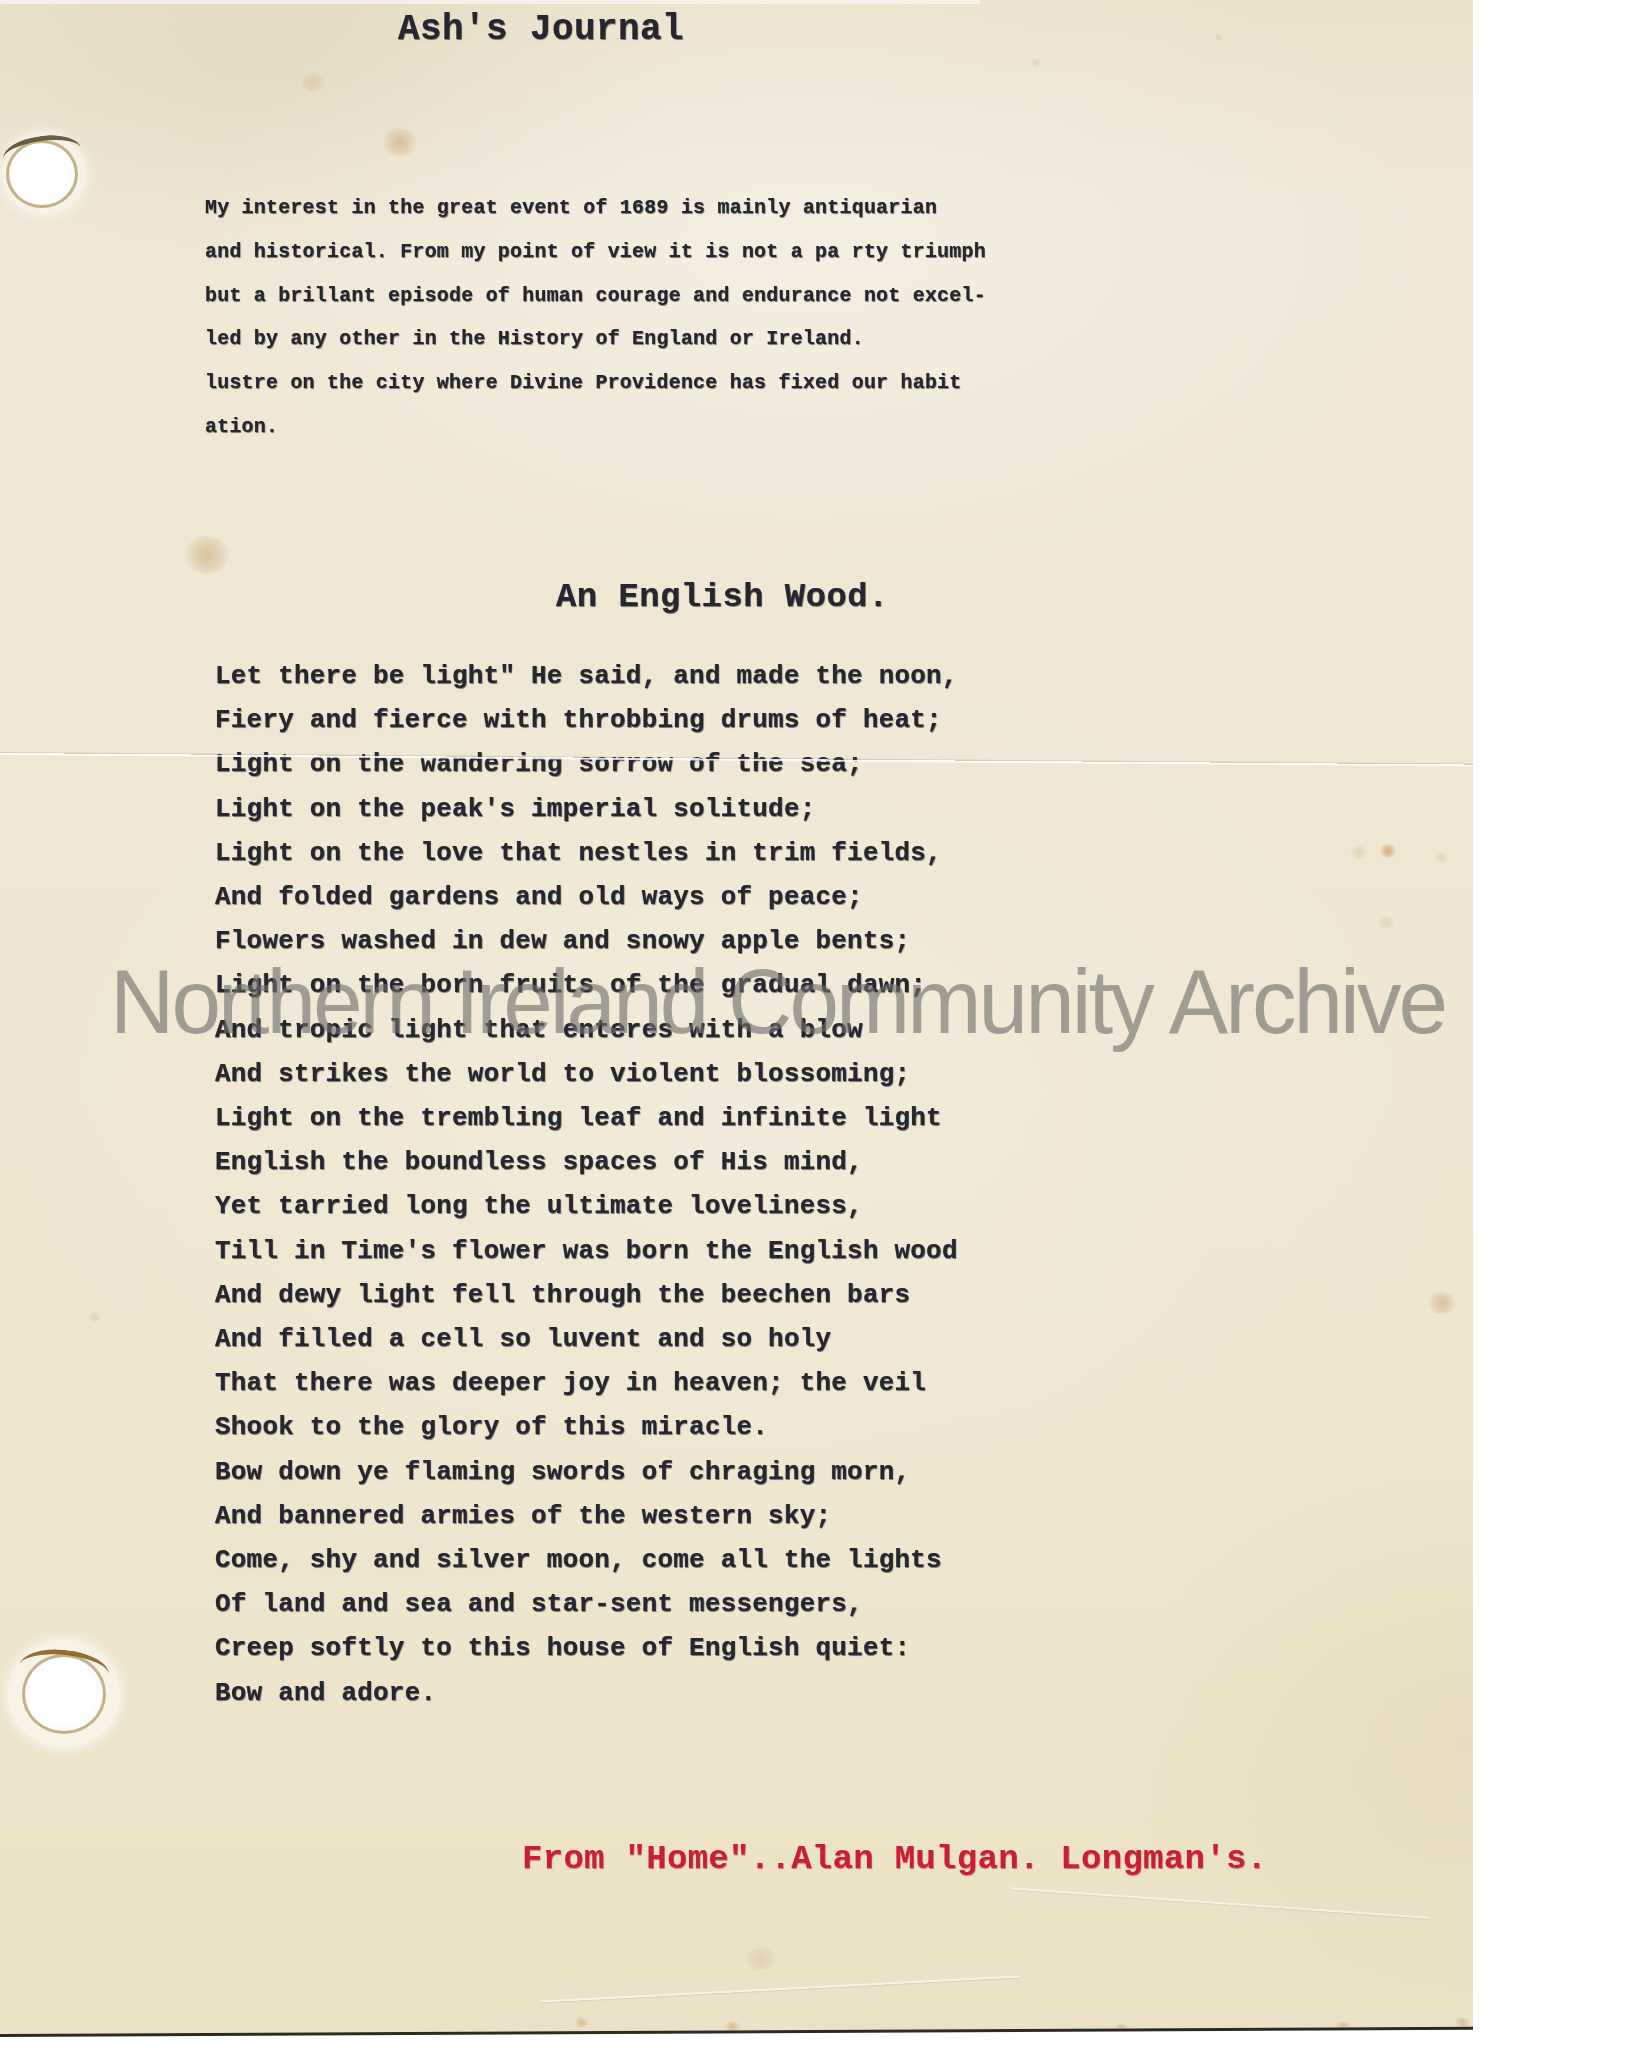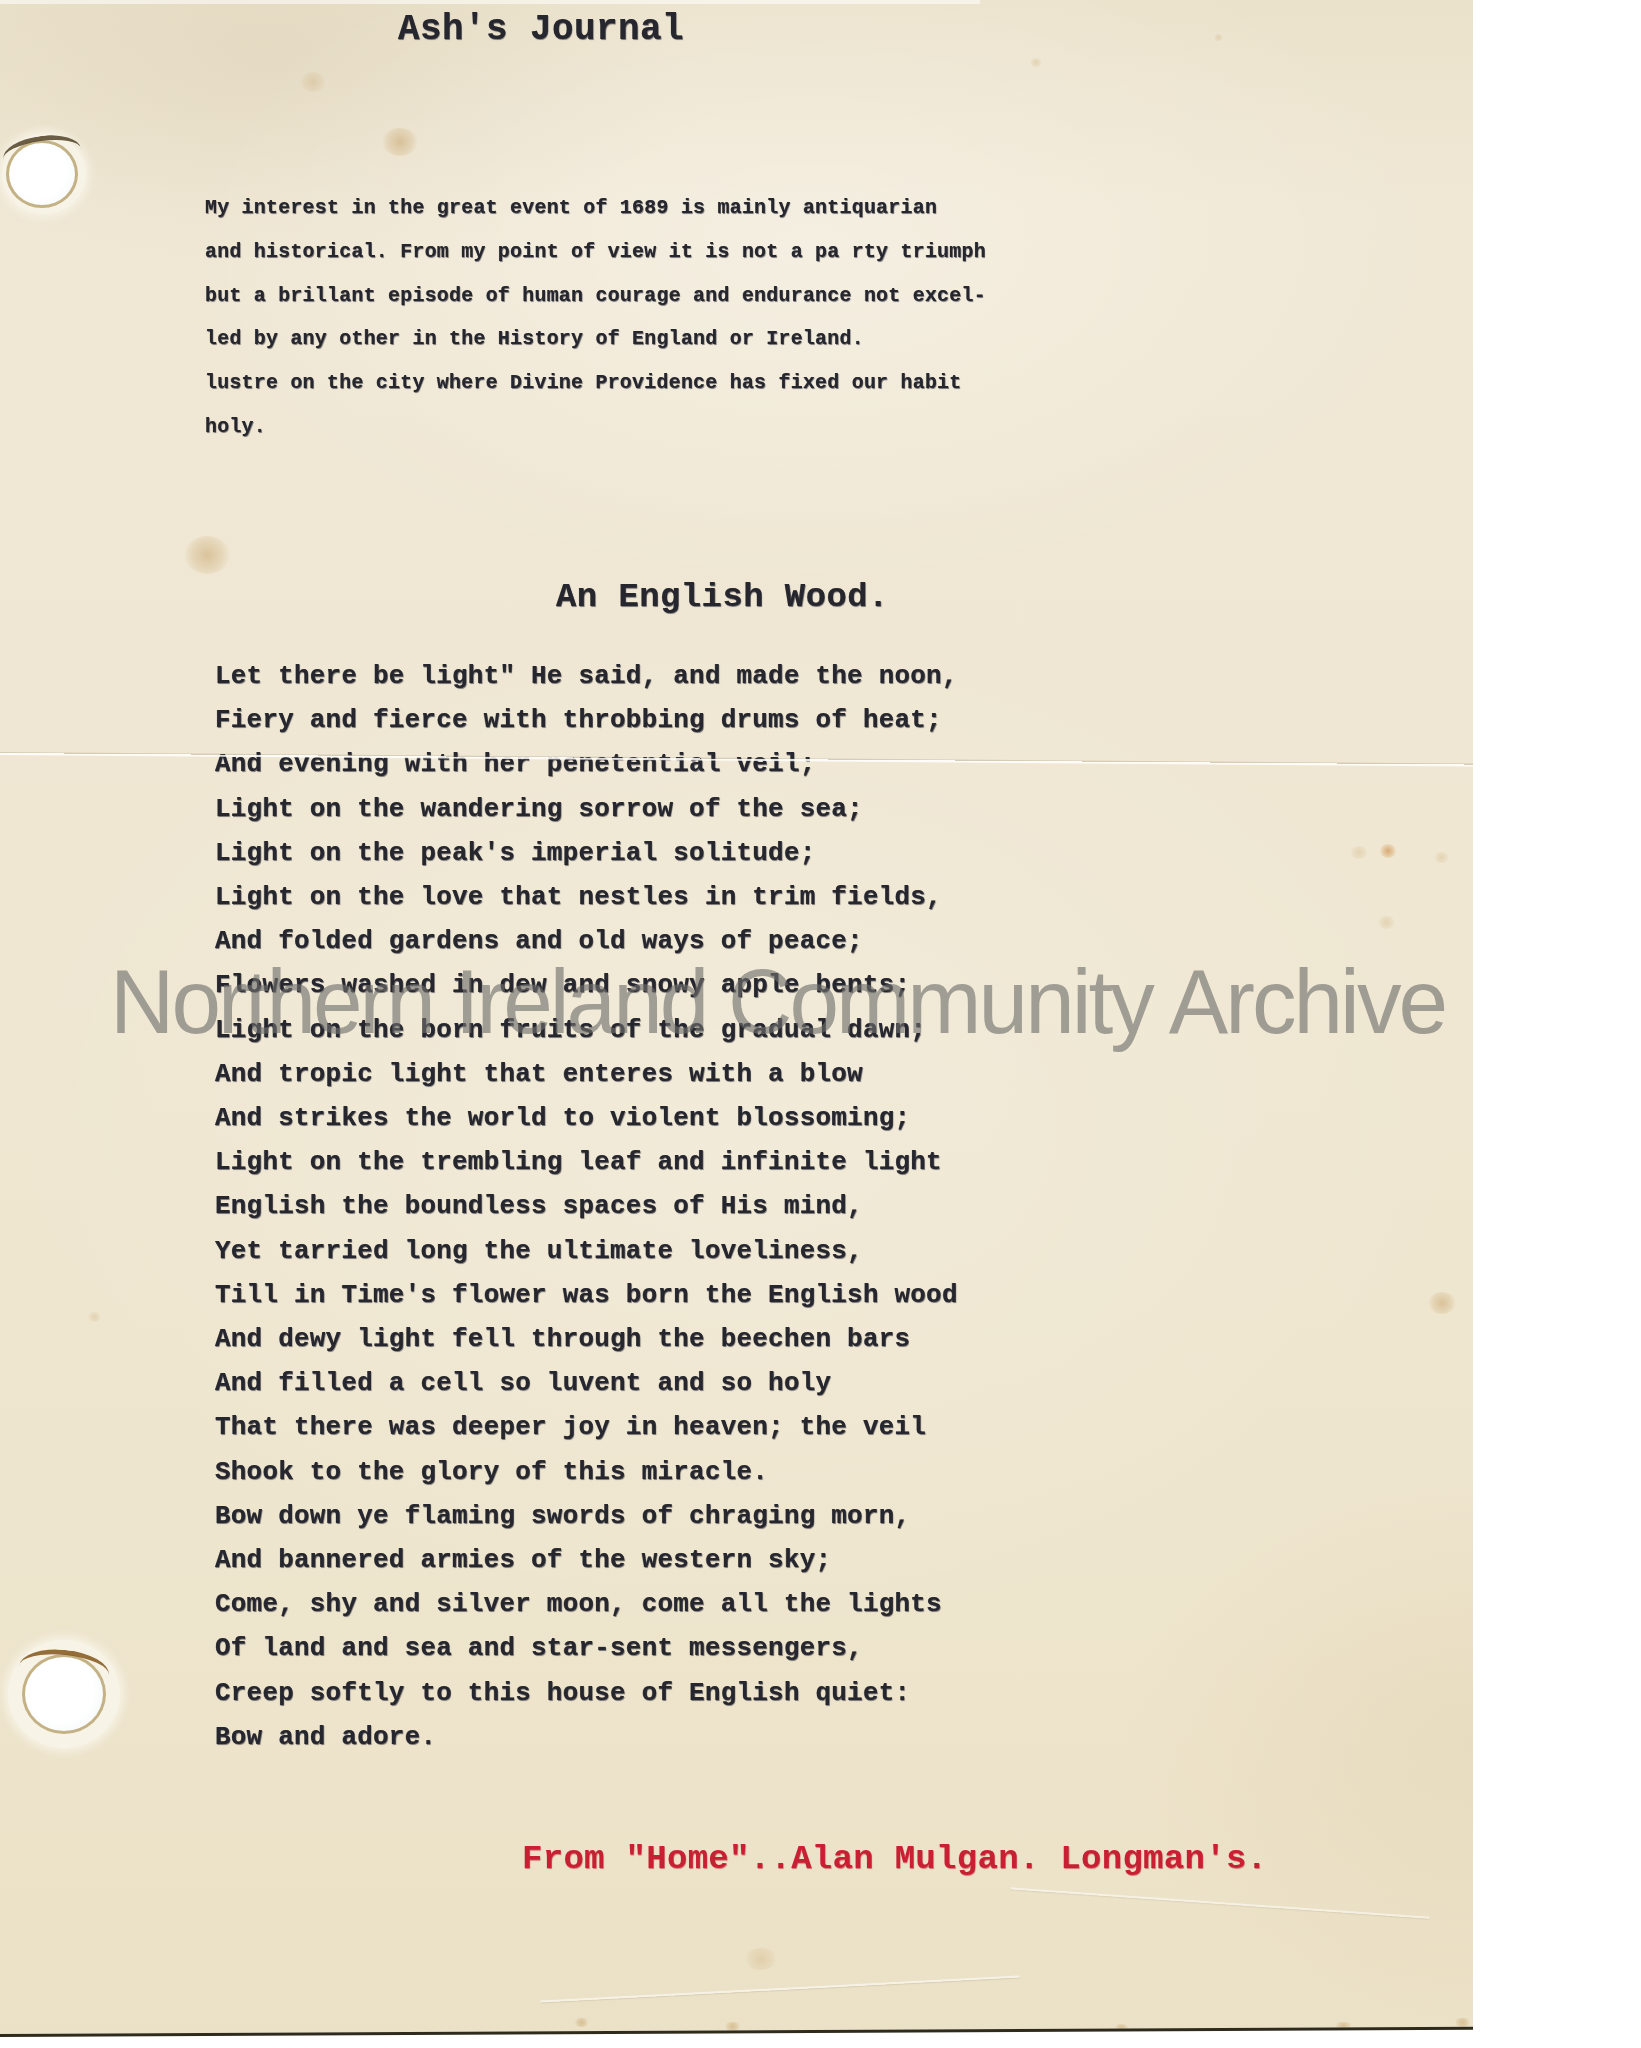--- a/index.html
+++ b/index.html
@@ -98,29 +98,28 @@
   <div class="hole hole-2"></div>
 
   <div class="typeline doc-title">Ash's Journal</div>
 
   <div class="intro">
     <div class="typeline">My interest in the great event of 1689 is mainly antiquarian</div>
     <div class="typeline">and historical. From my point of view it is not a pa rty triumph</div>
     <div class="typeline">but a brillant episode of human courage and endurance not excel-</div>
     <div class="typeline">led by any other in the History of England or Ireland.</div>
     <div class="typeline">lustre on the city where Divine Providence has fixed our habit</div>
-    <div class="typeline">holy.</div>
+    <div class="typeline">ation.</div>
   </div>
 
   <div class="typeline poem-heading">An English Wood.</div>
 
   <div class="poem">
     <div class="typeline">Let there be light" He said, and made the noon,</div>
     <div class="typeline">Fiery and fierce with throbbing drums of heat;</div>
-    <div class="typeline">And evening with her penetential veil;</div>
     <div class="typeline">Light on the wandering sorrow of the sea;</div>
     <div class="typeline">Light on the peak's imperial solitude;</div>
     <div class="typeline">Light on the love that nestles in trim fields,</div>
     <div class="typeline">And folded gardens and old ways of peace;</div>
     <div class="typeline">Flowers washed in dew and snowy apple bents;</div>
     <div class="typeline">Light on the born fruits of the gradual dawn;</div>
     <div class="typeline">And tropic light that enteres with a blow</div>
     <div class="typeline">And strikes the world to violent blossoming;</div>
     <div class="typeline">Light on the trembling leaf and infinite light</div>
     <div class="typeline">English the boundless spaces of His mind,</div>

